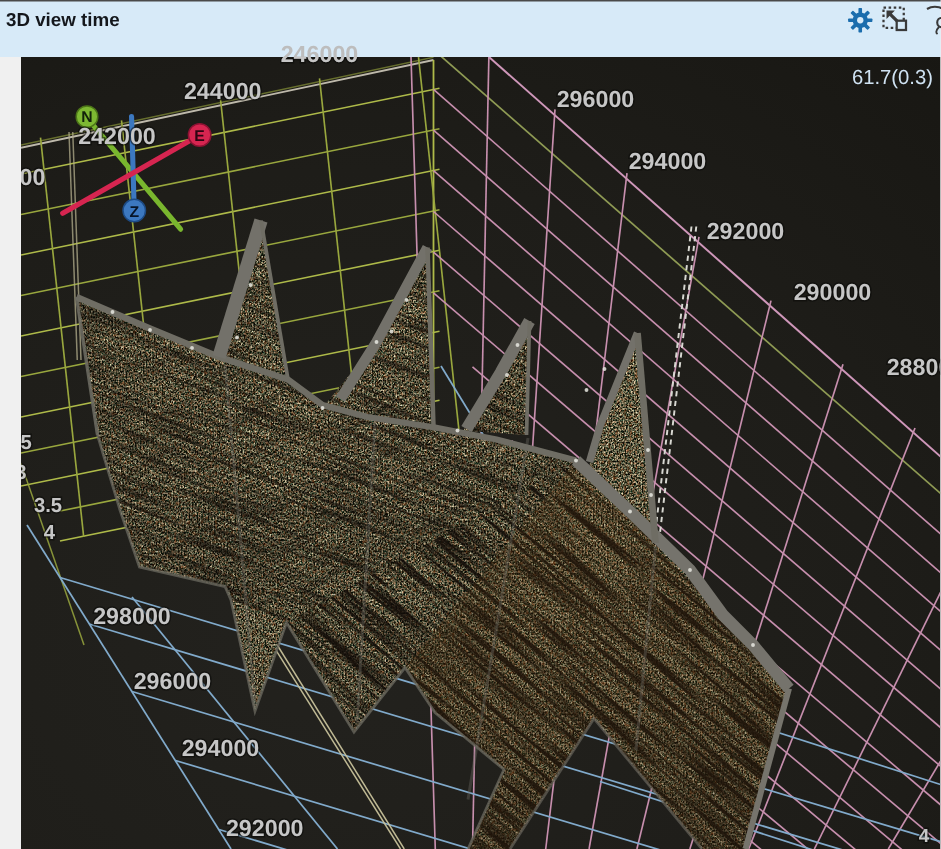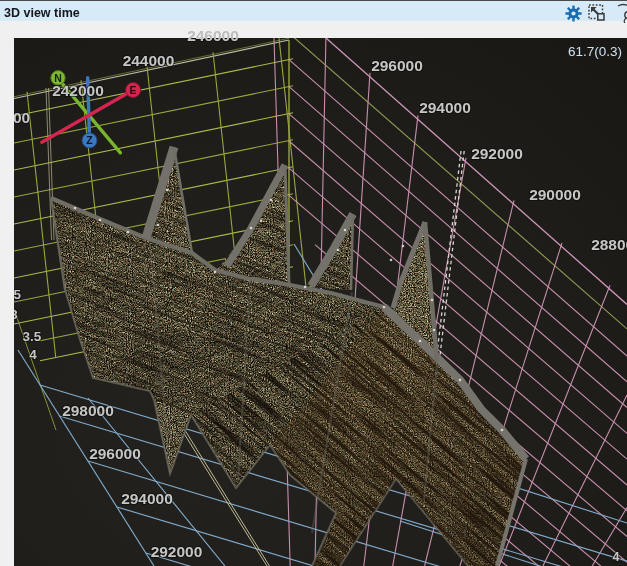--- a/index.html
+++ b/index.html
@@ -1,15 +1,15 @@
 <!DOCTYPE html>
 <html><head><meta charset="utf-8">
 <style>
 html,body{margin:0;padding:0;width:627px;height:566px;overflow:hidden;background:#f0f0f0;font-family:"Liberation Sans",sans-serif;}
-#titlebar{position:absolute;left:0;top:0;width:627px;height:21px;background:#d7eaf8;border-top:1px solid #4a4a4a;box-sizing:border-box;padding-left:36px;}
+#titlebar{position:absolute;left:0;top:0;width:627px;height:38px;background:#d7eaf8;border-top:1px solid #4a4a4a;box-sizing:border-box;padding-left:36px;}
 #title{position:absolute;left:4px;top:5px;font-size:12.5px;font-weight:bold;color:#14171c;}
 </style></head>
 <body>
 <div id="titlebar">
     <span id="title">3D view time</span>
   </div>
 <svg width="17" height="17" viewBox="0 0 17 17" style="position:absolute;left:565px;top:5px">
 <g fill="#1b6dad">
 <circle cx="8.5" cy="8.5" r="5.1"></circle>
 <g>

